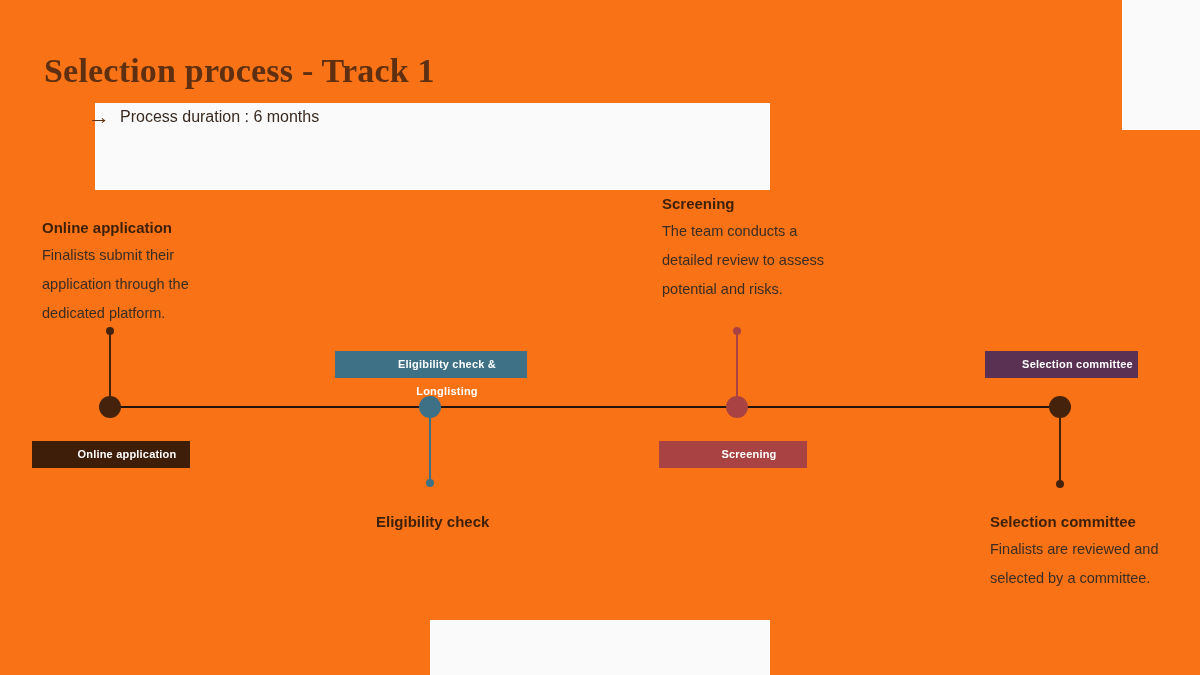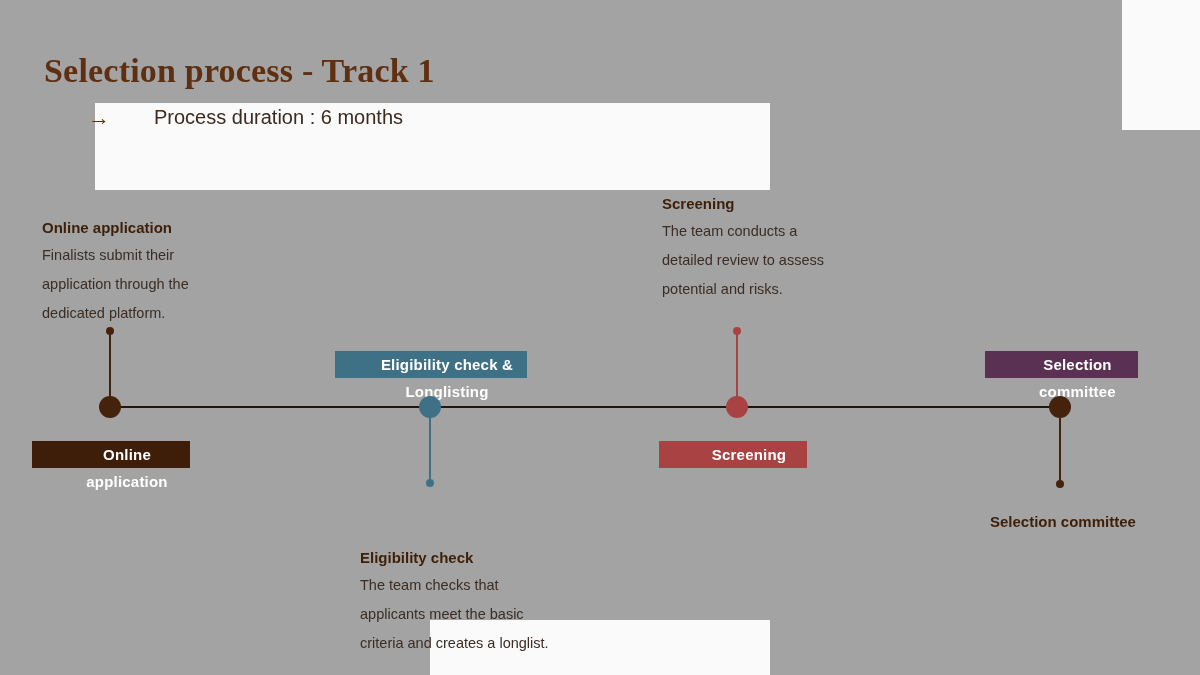--- a/index.html
+++ b/index.html
@@ -7,21 +7,21 @@
   body {
     font-family: "Liberation Sans", sans-serif;
     background: #ffffff;
     position: relative;
     overflow: hidden;
   }
   .canvas {
     position: absolute;
     width: 1200px;
     height: 675px;
-    background: #a3a3a3;
+    background: #f97316;
   }
   .bg-shade {
     position: absolute;
     background: #fafafa;
   }
   .page-title {
     position: absolute;
     left: 44px;
     top: 52px;
     font-family: "Liberation Serif", serif;
@@ -37,23 +37,22 @@
     display: flex;
     align-items: center;
     gap: 10px;
   }
   .subtitle-arrow {
     font-size: 22px;
     color: #5e2f10;
     line-height: 1;
   }
   .subtitle-text {
-    font-size: 20px;
+    font-size: 16px;
     color: #3a2a20;
-    margin-left: 34px;
   }
   .timeline-line {
     position: absolute;
     left: 110px;
     top: 406px;
     width: 951px;
     height: 2px;
     background: #23150b;
   }
   .node {
@@ -72,21 +71,21 @@
     width: 8px;
     height: 8px;
     border-radius: 50%;
   }
   .badge {
     position: absolute;
     height: 27px;
     line-height: 27px;
     text-align: center;
     color: #ffffff;
-    font-size: 15px;
+    font-size: 11px;
     font-weight: 700;
     letter-spacing: 0.2px;
     padding-left: 32px;
   }
   .detail {
     position: absolute;
   }
   .detail h3 {
     font-size: 15px;
     font-weight: 700;
@@ -129,35 +128,35 @@
   <div class="badge c-brown-badge" style="left:32px; top:441px; width:158px;">Online application</div>
   <div class="detail" style="left:42px; top:217px; width:190px;">
     <h3>Online application</h3>
     <p>Finalists submit their application through the dedicated platform.</p>
   </div>
 
   <div class="badge c-teal" style="left:335px; top:351px; width:192px;">Eligibility check &amp; Longlisting</div>
   <div class="node c-teal" style="left:419px;"></div>
   <div class="stem c-teal" style="left:429px; top:407px; height:74px;"></div>
   <div class="dot c-teal" style="left:426px; top:479px;"></div>
-  <div class="detail" style="left:360px; top:511px; width:205px;margin-top:36px;">
+  <div class="detail" style="left:376px; top:511px; width:205px;">
     <h3>Eligibility check</h3>
-    <p>The team checks that applicants meet the basic criteria and creates a longlist.</p>
   </div>
 
   <div class="dot c-red" style="left:733px; top:327px;"></div>
   <div class="stem c-red" style="left:736px; top:334px; height:72px;"></div>
   <div class="node c-red" style="left:726px;"></div>
   <div class="badge c-red" style="left:659px; top:441px; width:148px;">Screening</div>
   <div class="detail" style="left:662px; top:193px; width:168px;">
     <h3>Screening</h3>
     <p>The team conducts a detailed review to assess potential and risks.</p>
   </div>
 
   <div class="badge c-purple" style="left:985px; top:351px; width:153px;">Selection committee</div>
   <div class="node c-brown" style="left:1049px;"></div>
   <div class="stem c-brown" style="left:1059px; top:407px; height:75px;"></div>
   <div class="dot c-brown" style="left:1056px; top:480px;"></div>
   <div class="detail" style="left:990px; top:511px; width:175px;">
     <h3>Selection committee</h3>
+    <p>Finalists are reviewed and selected by a committee.</p>
   </div>
 
 </div>
 
 </body></html>

